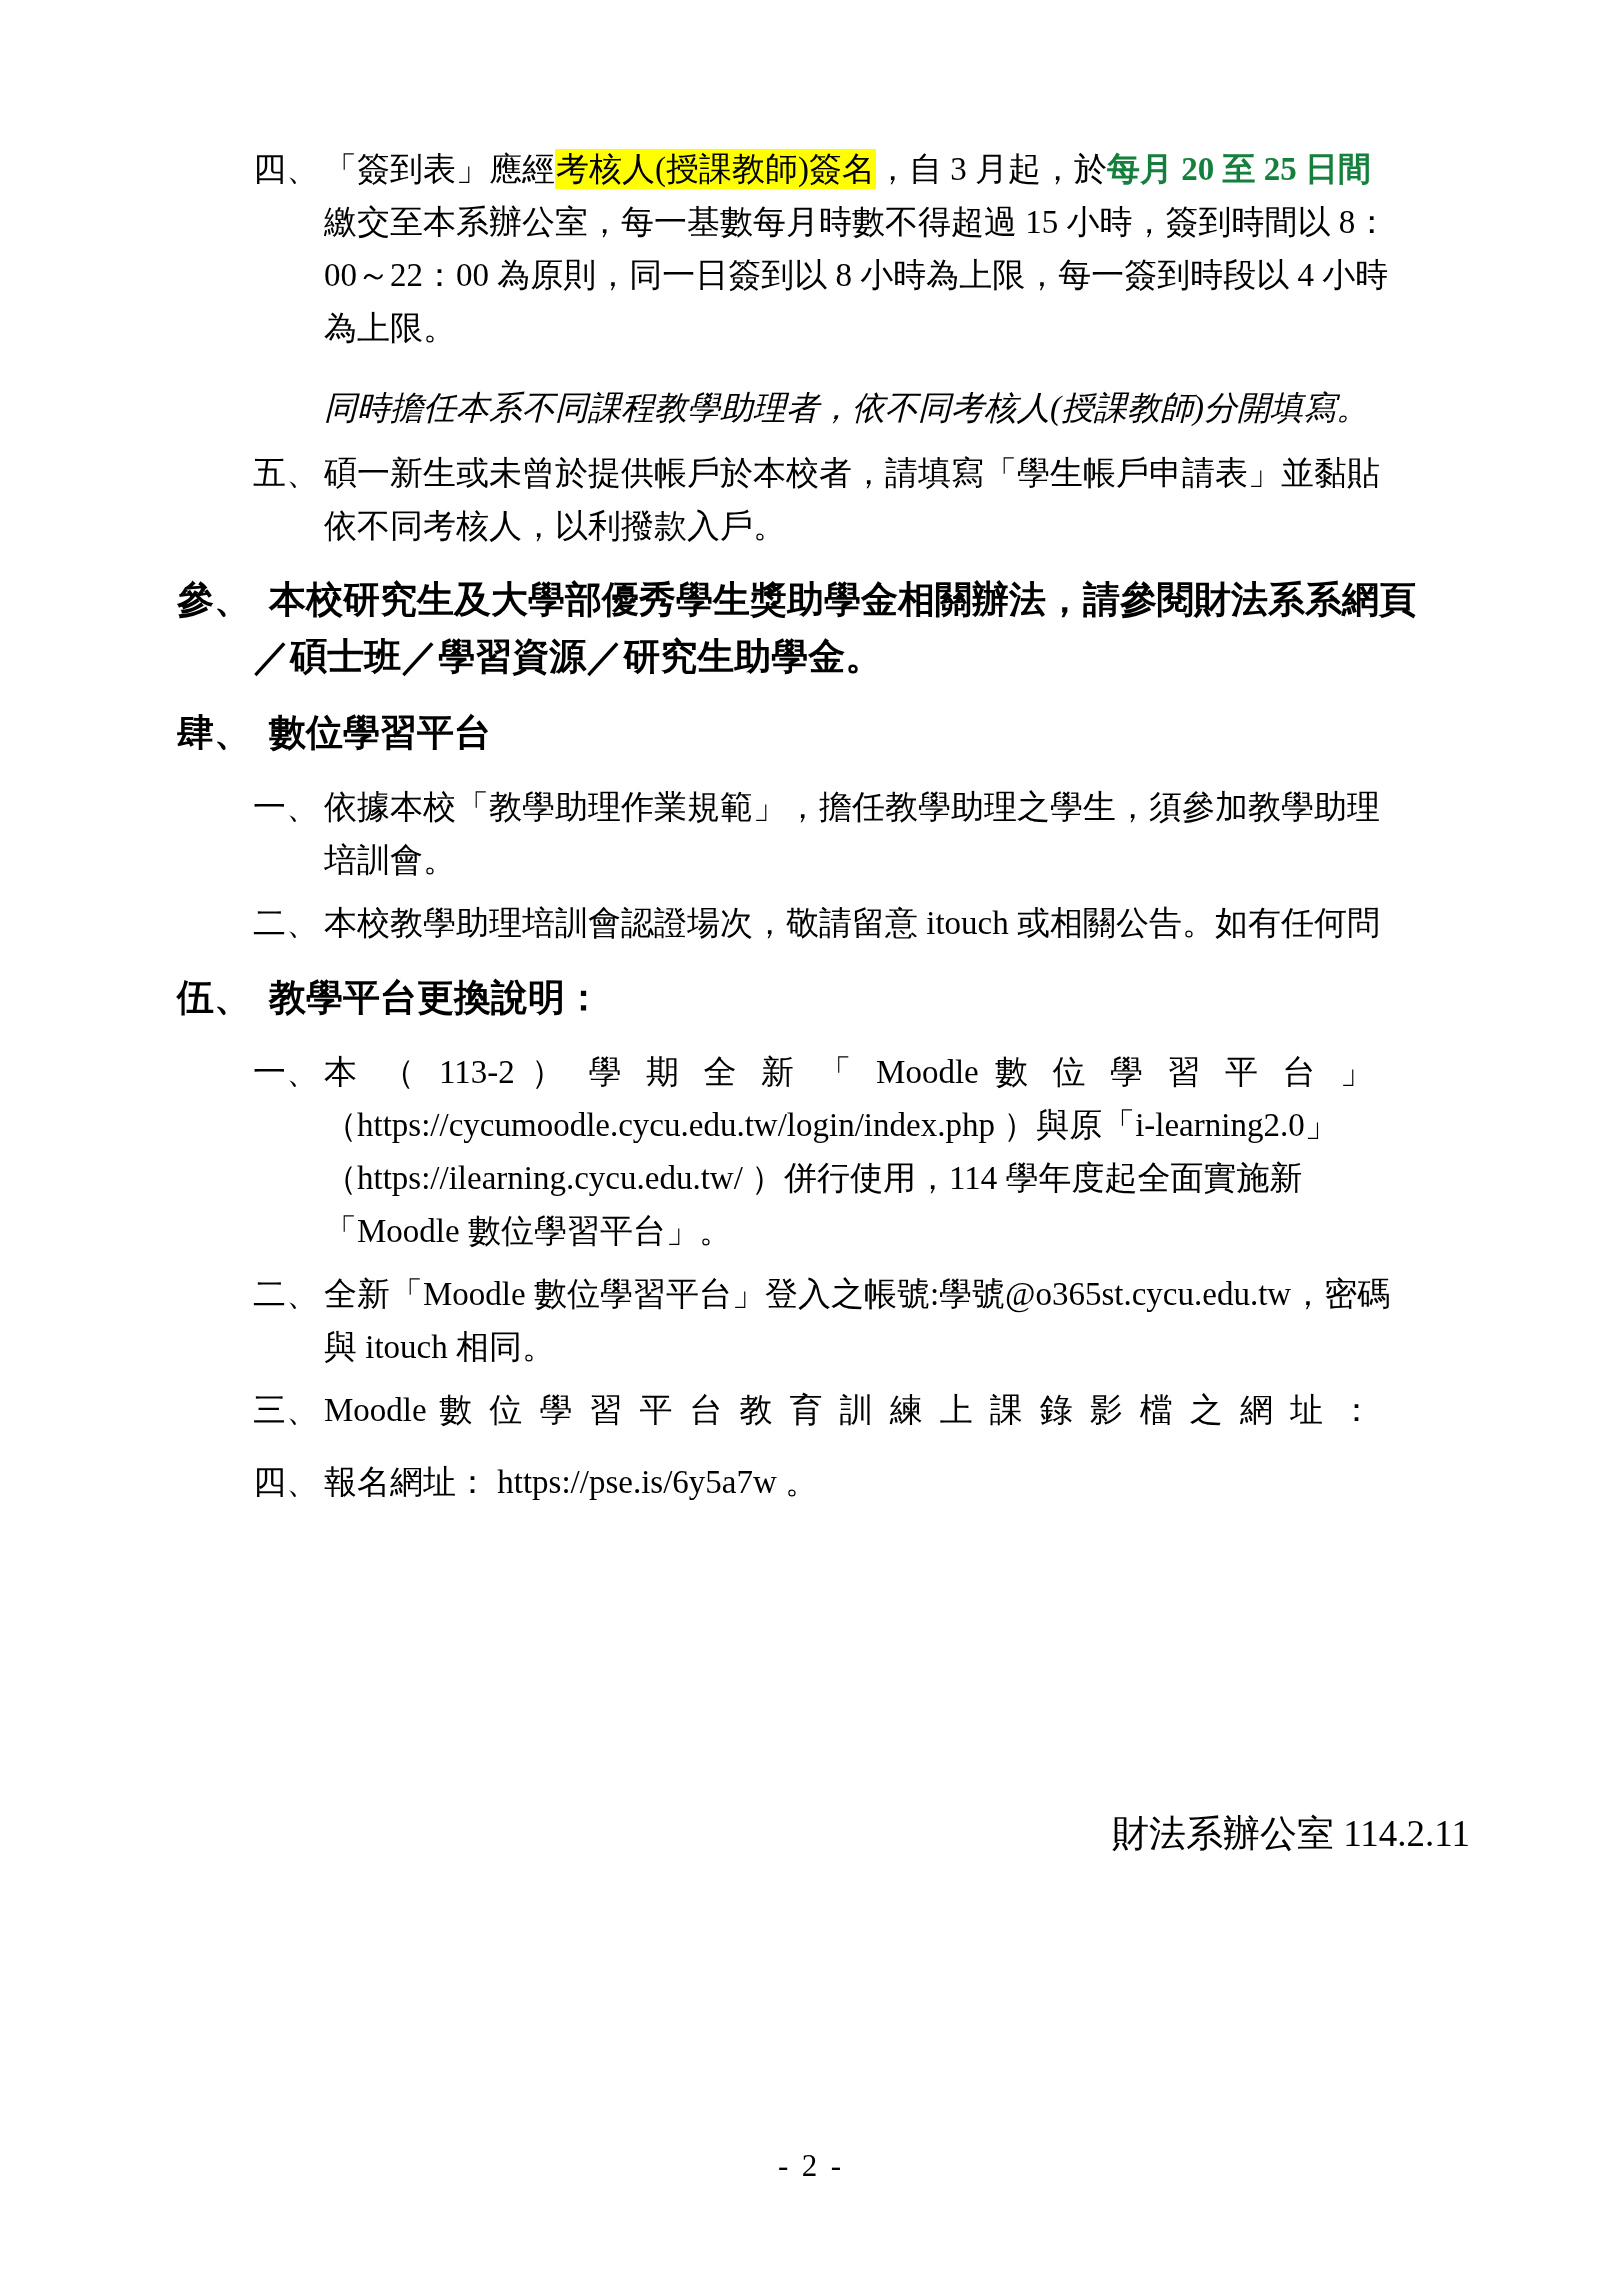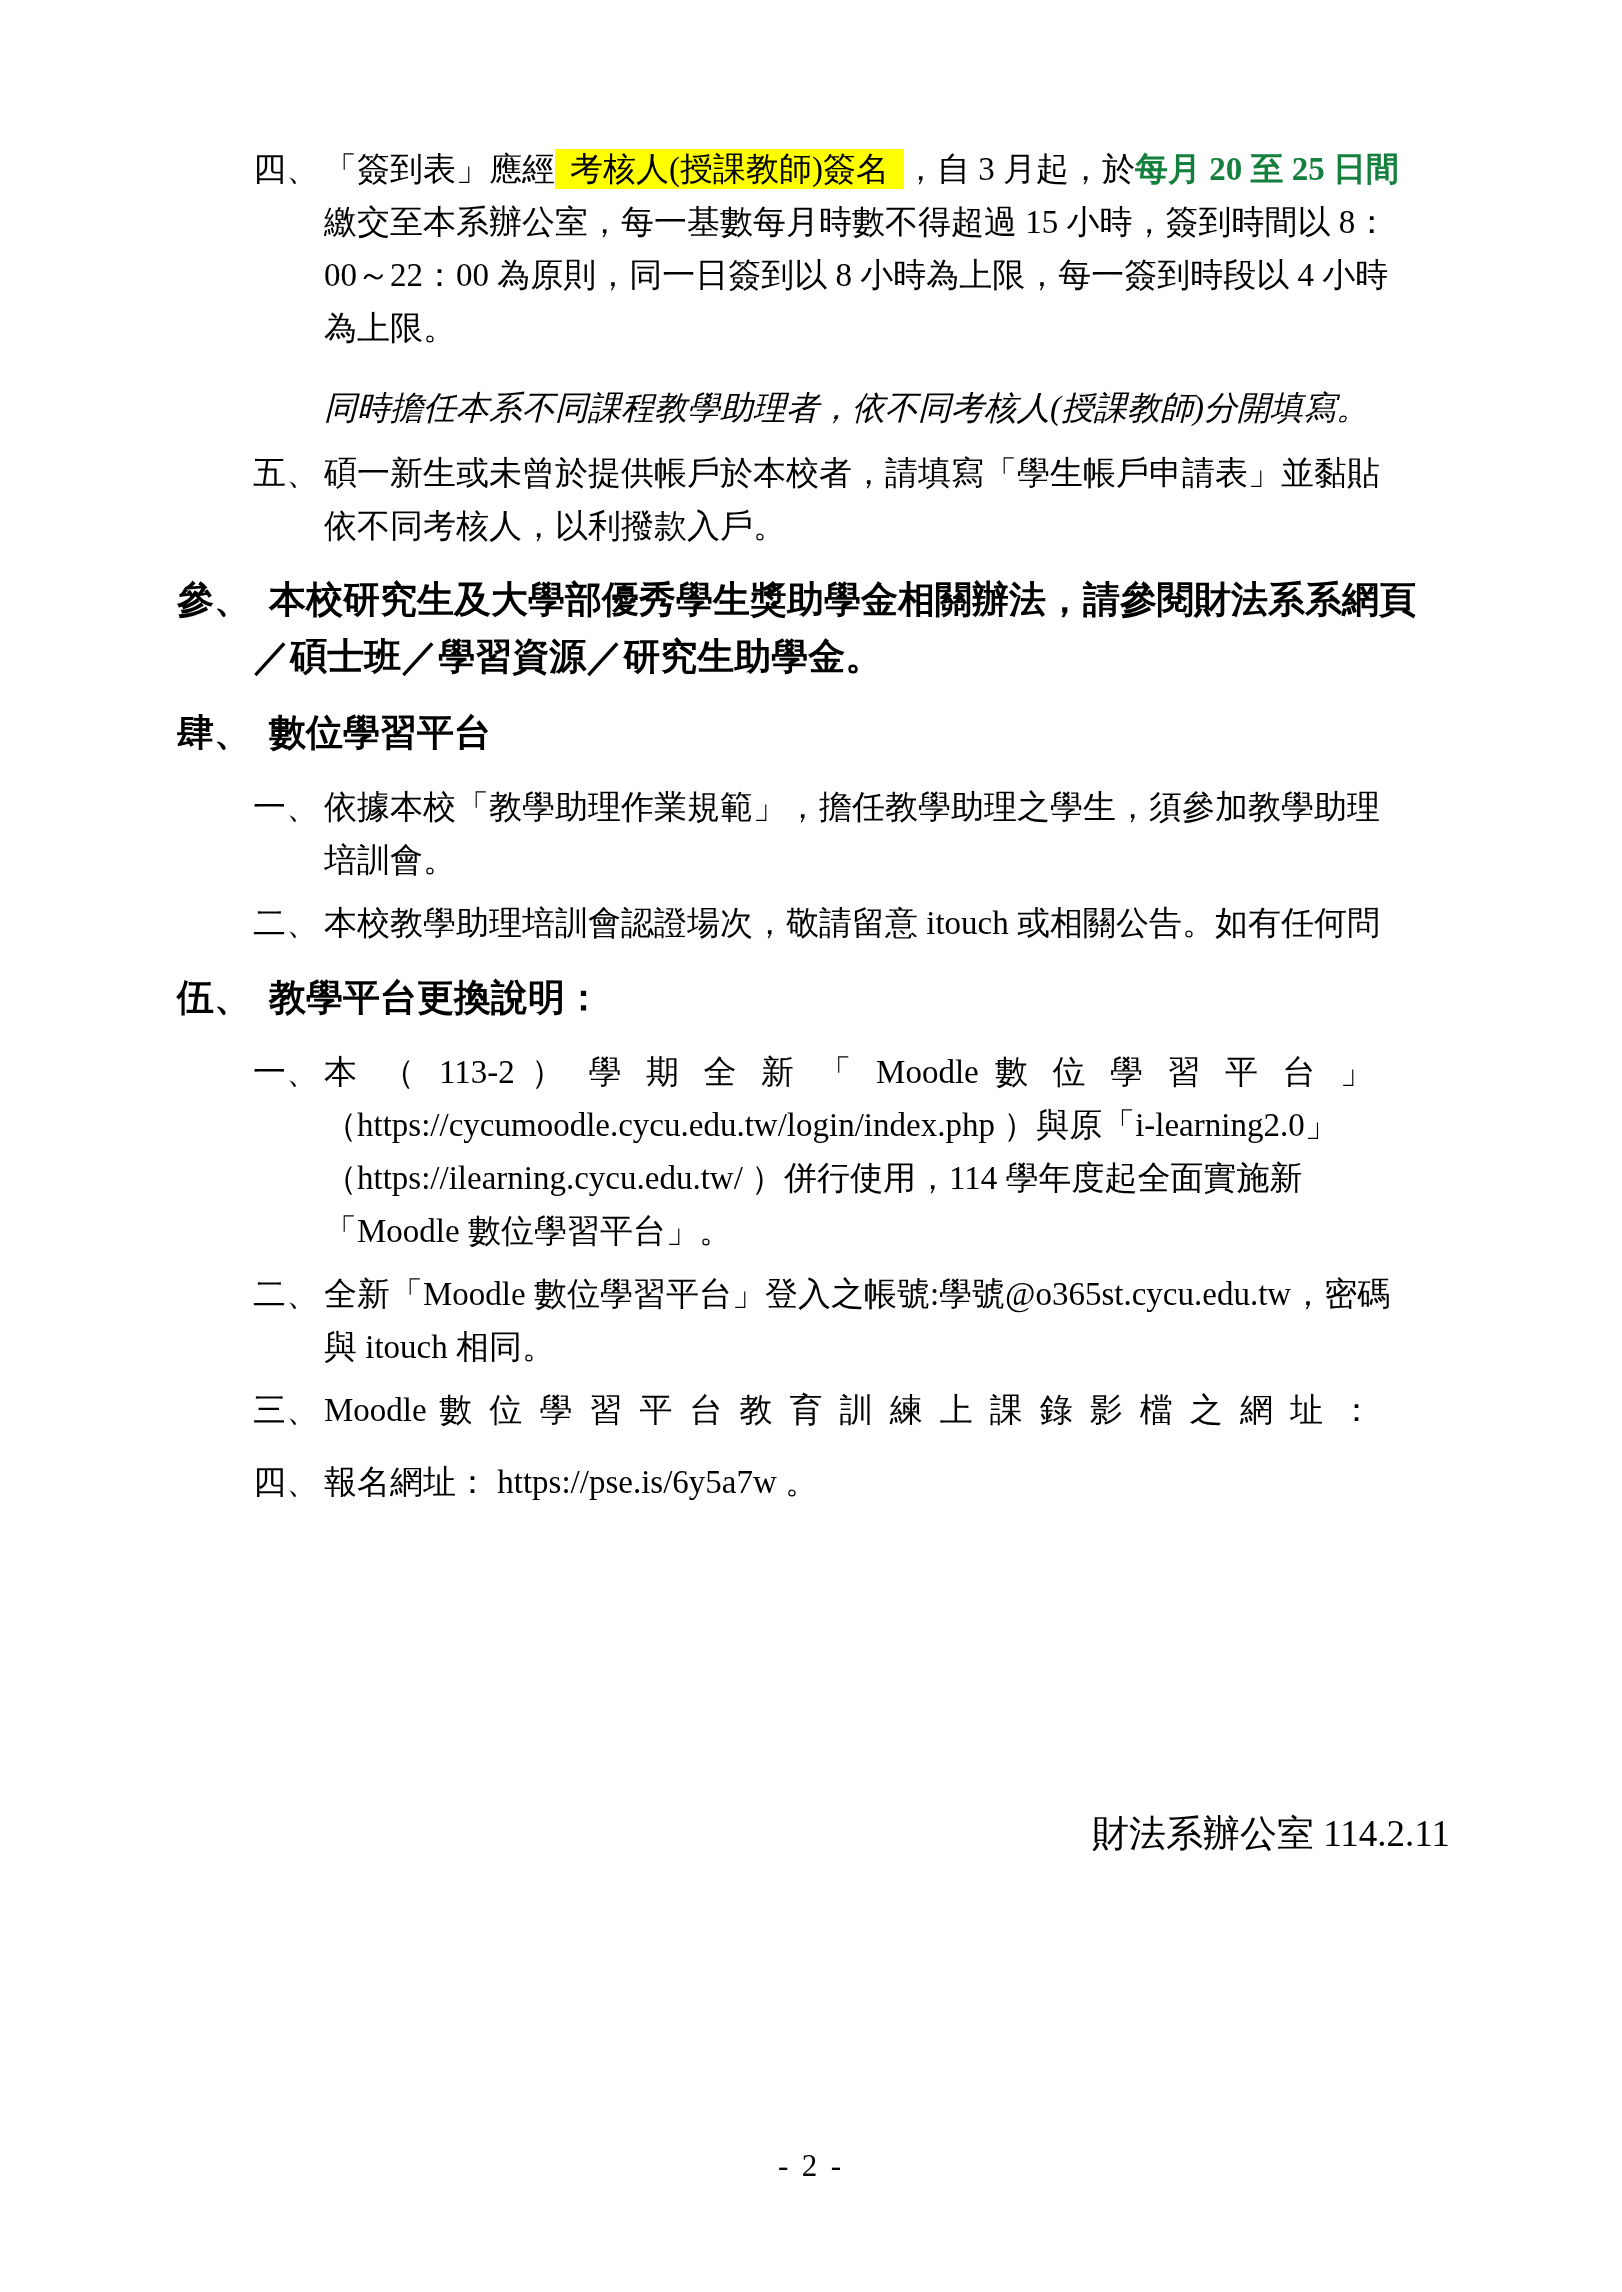--- a/index.html
+++ b/index.html
@@ -27,24 +27,24 @@
   .sec-h .cont { margin-left:-15.7px; }
   .gap-a { margin-top:11.8px; }
   .gap-b { margin-top:17.6px; }
   .gap-c { margin-top:19.6px; }
   .gap-d { margin-top:9.8px; }
   .jline {
     white-space:normal;
     text-align:justify;
     text-align-last:justify;
   }
-  .hl { background:#ffff00; padding:2px 15px; }
+  .hl { background:#ffff00; padding:2px 1px; }
   .red { color:#15803d; font-weight:bold; }
   .signoff {
-    position:absolute; top:1809px; right:172px;
+    position:absolute; top:1809px; right:152px;
     font-size:37px; white-space:nowrap;
   }
   .page-num {
     position:absolute; top:2148px; left:0; width:100%;
     text-align:center; font-size:31px; letter-spacing:2.9px;
   }
 </style>
 </head>
 <body>
 

